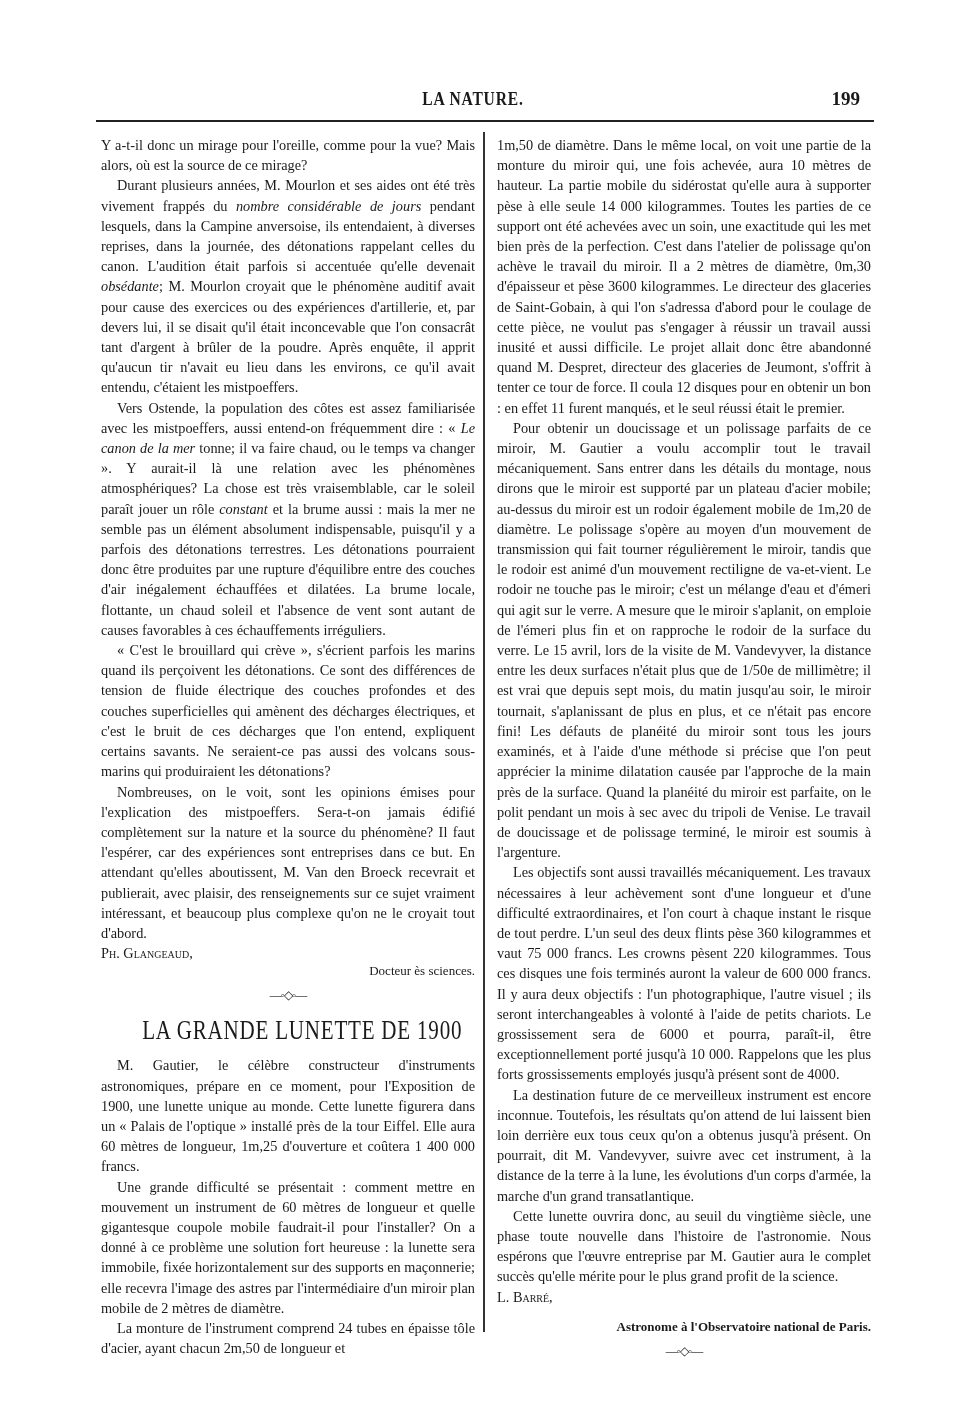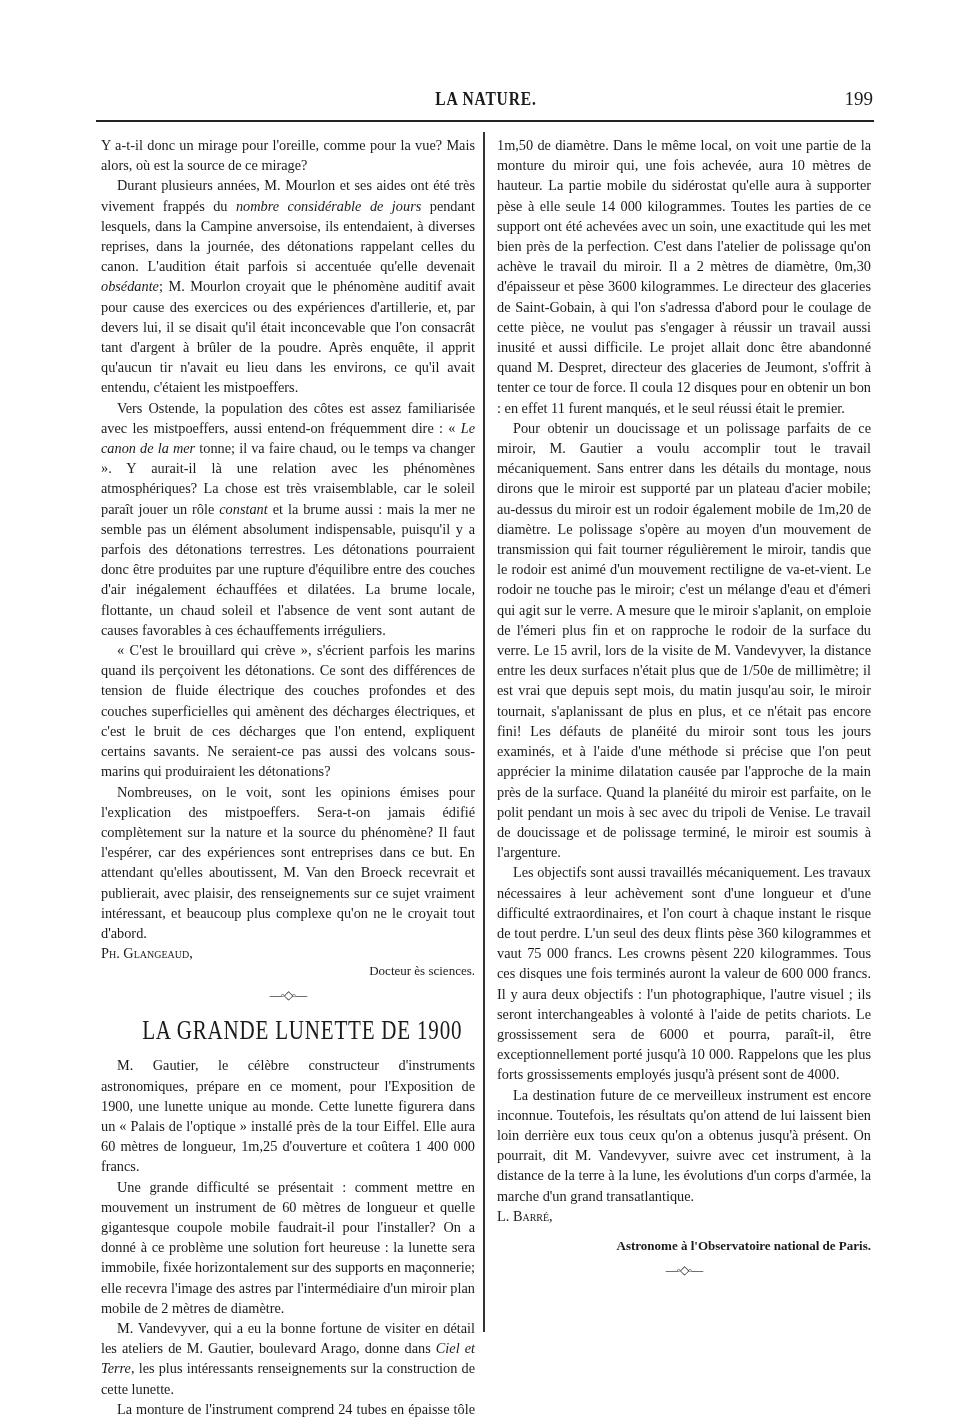--- a/index.html
+++ b/index.html
@@ -1,22 +1,22 @@
 <!DOCTYPE html>
 <html><head>
 <meta charset="utf-8">
 <style>
   html, body { margin: 0; padding: 0; background: #ffffff; }
   body { width: 966px; height: 1417px; position: relative; overflow: hidden;
          font-family: "DejaVu Serif", "Liberation Serif", serif; color: #1a1a1a; }
-  .header { position: absolute; left: 99px; top: 88px; width: 774px; height: 22px; }
+  .header { position: absolute; left: 86px; top: 88px; width: 774px; height: 22px; }
   .running-title { position: absolute; left: 0; right: 0; text-align: center;
          font-family: "Liberation Serif", serif; font-size: 19px; letter-spacing: 1px;
          transform: scaleX(0.82); font-weight: bold; }
-  .page-number { position: absolute; right: 0; top: 0; font-size: 19px; font-weight: normal;
+  .page-number { position: absolute; right: 0; top: 0; font-size: 19px; font-weight: bold;
          font-family: "Liberation Serif", serif; }
   .header-rule { position: absolute; left: 96px; top: 120px; width: 778px; height: 2px; background: #222; }
   .col { position: absolute; top: 135px; width: 374px; font-family: "Liberation Serif", serif;
          font-size: 14.3px; line-height: 20.2px; text-align: justify; }
   .col-left { left: 101px; }
   .col-right { left: 497px; }
   .divider { position: absolute; left: 483px; top: 132px; width: 1.5px; height: 1200px; background: #333; }
   p { margin: 0; text-indent: 16px; hyphens: manual; }
   p.noindent { text-indent: 0; }
   i { }
@@ -42,27 +42,27 @@
   <p><span>Durant plusieurs années, M. Mourlon et ses aides ont été très vivement frappés du </span><i>nombre considérable de jours</i><span> pendant lesquels, dans la Campine anversoise, ils entendaient, à diverses reprises, dans la journée, des détonations rappelant celles du canon. L'audition était parfois si accentuée qu'elle devenait </span><i>obsédante</i><span>; M. Mourlon croyait que le phénomène auditif avait pour cause des exercices ou des expériences d'artillerie, et, par devers lui, il se disait qu'il était inconcevable que l'on consacrât tant d'argent à brûler de la poudre. Après enquête, il apprit qu'aucun tir n'avait eu lieu dans les environs, ce qu'il avait entendu, c'étaient les mistpoeffers.</span></p>
   <p><span>Vers Ostende, la population des côtes est assez familiarisée avec les mistpoeffers, aussi entend-on fréquemment dire : « </span><i>Le canon de la mer</i><span> tonne; il va faire chaud, ou le temps va changer ». Y aurait-il là une relation avec les phénomènes atmosphériques? La chose est très vraisemblable, car le soleil paraît jouer un rôle </span><i>constant</i><span> et la brume aussi : mais la mer ne semble pas un élément absolument indispensable, puisqu'il y a parfois des détonations terrestres. Les détonations pourraient donc être produites par une rupture d'équilibre entre des couches d'air inégalement échauffées et dilatées. La brume locale, flottante, un chaud soleil et l'absence de vent sont autant de causes favorables à ces échauffements irréguliers.</span></p>
   <p>« C'est le brouillard qui crève », s'écrient parfois les marins quand ils perçoivent les détonations. Ce sont des différences de tension de fluide électrique des couches profondes et des couches superficielles qui amènent des décharges électriques, et c'est le bruit de ces décharges que l'on entend, expliquent certains savants. Ne seraient-ce pas aussi des volcans sous-marins qui produiraient les détonations?</p>
   <p>Nombreuses, on le voit, sont les opinions émises pour l'explication des mistpoeffers. Sera-t-on jamais édifié complètement sur la nature et la source du phénomène? Il faut l'espérer, car des expériences sont entreprises dans ce but. En attendant qu'elles aboutissent, M. Van den Broeck recevrait et publierait, avec plaisir, des renseignements sur ce sujet vraiment intéressant, et beaucoup plus complexe qu'on ne le croyait tout d'abord.</p>
   <div class="sig"><span class="name">Ph. Glangeaud,</span></div>
   <div class="sig-title">Docteur ès sciences.</div>
   <div class="ornament">—◦◇◦—</div>
   <div class="article-title">LA GRANDE LUNETTE DE 1900</div>
   <p>M. Gautier, le célèbre constructeur d'instruments astronomiques, prépare en ce moment, pour l'Exposition de 1900, une lunette unique au monde. Cette lunette figurera dans un « Palais de l'optique » installé près de la tour Eiffel. Elle aura 60 mètres de longueur, 1m,25 d'ouverture et coûtera 1 400 000 francs.</p>
   <p>Une grande difficulté se présentait : comment mettre en mouvement un instrument de 60 mètres de longueur et quelle gigantesque coupole mobile faudrait-il pour l'installer? On a donné à ce problème une solution fort heureuse : la lunette sera immobile, fixée horizontalement sur des supports en maçonnerie; elle recevra l'image des astres par l'intermédiaire d'un miroir plan mobile de 2 mètres de diamètre.</p>
-  <p><span>M. Vandevyver, qui a eu la bonne fortune de visiter en détail les ateliers de M. Gautier, boulevard Arago, donne dans </span><i>Ciel et Terre</i><span>, les plus intéressants renseignements sur la construction de cette lunette.</span></p>
   <p>La monture de l'instrument comprend 24 tubes en épaisse tôle d'acier, ayant chacun 2m,50 de longueur et</p>
 </div>
 
 <div class="divider"></div>
 
 <div class="col col-right">
   <p class="noindent">1m,50 de diamètre. Dans le même local, on voit une partie de la monture du miroir qui, une fois achevée, aura 10 mètres de hauteur. La partie mobile du sidérostat qu'elle aura à supporter pèse à elle seule 14 000 kilogrammes. Toutes les parties de ce support ont été achevées avec un soin, une exactitude qui les met bien près de la perfection. C'est dans l'atelier de polissage qu'on achève le travail du miroir. Il a 2 mètres de diamètre, 0m,30 d'épaisseur et pèse 3600 kilogrammes. Le directeur des glaceries de Saint-Gobain, à qui l'on s'adressa d'abord pour le coulage de cette pièce, ne voulut pas s'engager à réussir un travail aussi inusité et aussi difficile. Le projet allait donc être abandonné quand M. Despret, directeur des glaceries de Jeumont, s'offrit à tenter ce tour de force. Il coula 12 disques pour en obtenir un bon : en effet 11 furent manqués, et le seul réussi était le premier.</p>
   <p>Pour obtenir un doucissage et un polissage parfaits de ce miroir, M. Gautier a voulu accomplir tout le travail mécaniquement. Sans entrer dans les détails du montage, nous dirons que le miroir est supporté par un plateau d'acier mobile; au-dessus du miroir est un rodoir également mobile de 1m,20 de diamètre. Le polissage s'opère au moyen d'un mouvement de transmission qui fait tourner régulièrement le miroir, tandis que le rodoir est animé d'un mouvement rectiligne de va-et-vient. Le rodoir ne touche pas le miroir; c'est un mélange d'eau et d'émeri qui agit sur le verre. A mesure que le miroir s'aplanit, on emploie de l'émeri plus fin et on rapproche le rodoir de la surface du verre. Le 15 avril, lors de la visite de M. Vandevyver, la distance entre les deux surfaces n'était plus que de 1/50e de millimètre; il est vrai que depuis sept mois, du matin jusqu'au soir, le miroir tournait, s'aplanissant de plus en plus, et ce n'était pas encore fini! Les défauts de planéité du miroir sont tous les jours examinés, et à l'aide d'une méthode si précise que l'on peut apprécier la minime dilatation causée par l'approche de la main près de la surface. Quand la planéité du miroir est parfaite, on le polit pendant un mois à sec avec du tripoli de Venise. Le travail de doucissage et de polissage terminé, le miroir est soumis à l'argenture.</p>
   <p>Les objectifs sont aussi travaillés mécaniquement. Les travaux nécessaires à leur achèvement sont d'une longueur et d'une difficulté extraordinaires, et l'on court à chaque instant le risque de tout perdre. L'un seul des deux flints pèse 360 kilogrammes et vaut 75 000 francs. Les crowns pèsent 220 kilogrammes. Tous ces disques une fois terminés auront la valeur de 600 000 francs. Il y aura deux objectifs : l'un photographique, l'autre visuel ; ils seront interchangeables à volonté à l'aide de petits chariots. Le grossissement sera de 6000 et pourra, paraît-il, être exceptionnellement porté jusqu'à 10 000. Rappelons que les plus forts grossissements employés jusqu'à présent sont de 4000.</p>
   <p>La destination future de ce merveilleux instrument est encore inconnue. Toutefois, les résultats qu'on attend de lui laissent bien loin derrière eux tous ceux qu'on a obtenus jusqu'à présent. On pourrait, dit M. Vandevyver, suivre avec cet instrument, à la distance de la terre à la lune, les évolutions d'un corps d'armée, la marche d'un grand transatlantique.</p>
+  <p>Cette lunette ouvrira donc, au seuil du vingtième siècle, une phase toute nouvelle dans l'histoire de l'astronomie. Nous espérons que l'œuvre entreprise par M. Gautier aura le complet succès qu'elle mérite pour le plus grand profit de la science.</p>
   <div class="sig"><span class="name">L. Barré,</span></div>
   <div class="sig-title bold">Astronome à l'Observatoire national de Paris.</div>
   <div class="ornament">—◦◇◦—</div>
 </div>
 
 </body></html>

